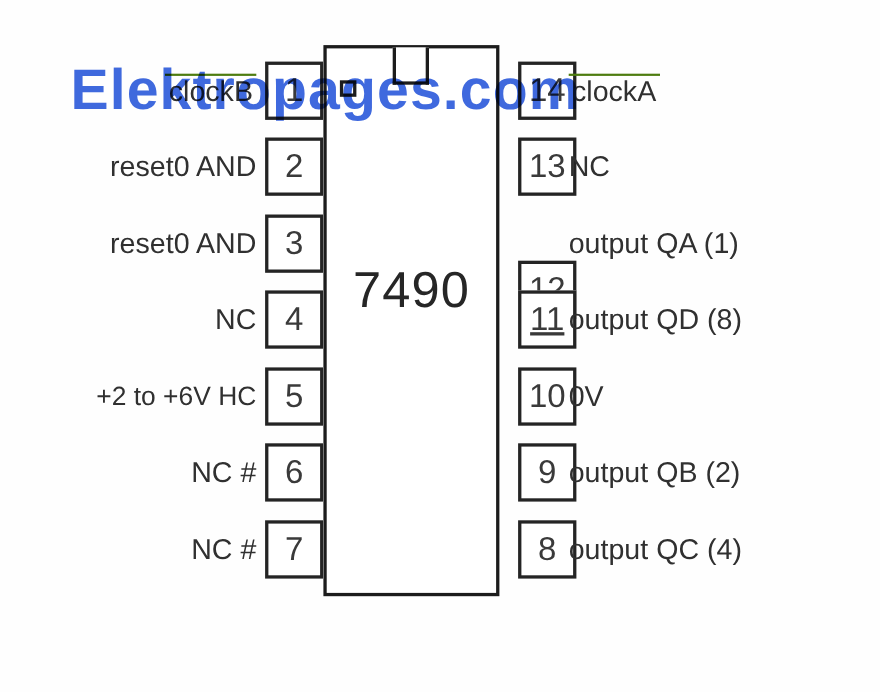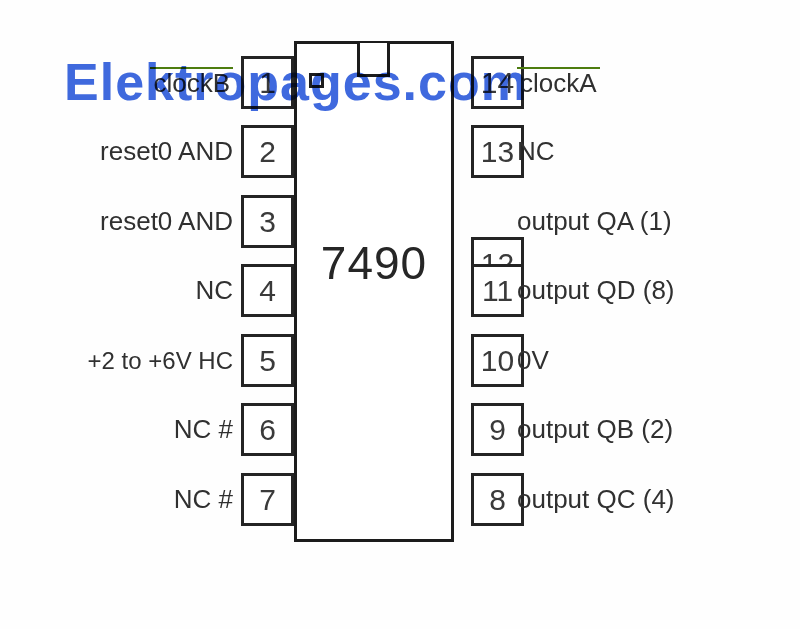--- a/index.html
+++ b/index.html
@@ -153,21 +153,21 @@
       </div>
       <div class="pin-label rgt" style="top: 125px;">
         <span>NC</span>
       </div>
       <div class="pin-box right" style="top: 195px; margin-top: 42px;">
         <span>12</span>
       </div>
       <div class="pin-label rgt" style="top: 195px;">
         <span>output QA (1)</span>
       </div>
-      <div class="pin-box right" style="top: 264px;">
+      <div class="pin-box right" style="top: 264px; text-decoration: underline;">
         <span>11</span>
       </div>
       <div class="pin-label rgt" style="top: 264px; justify-content: center;">
         <span>output QD (8)</span>
       </div>
       <div class="pin-box right" style="top: 334px;">
         <span>10</span>
       </div>
       <div class="pin-label rgt" style="top: 334px;">
         <span>0V</span>

